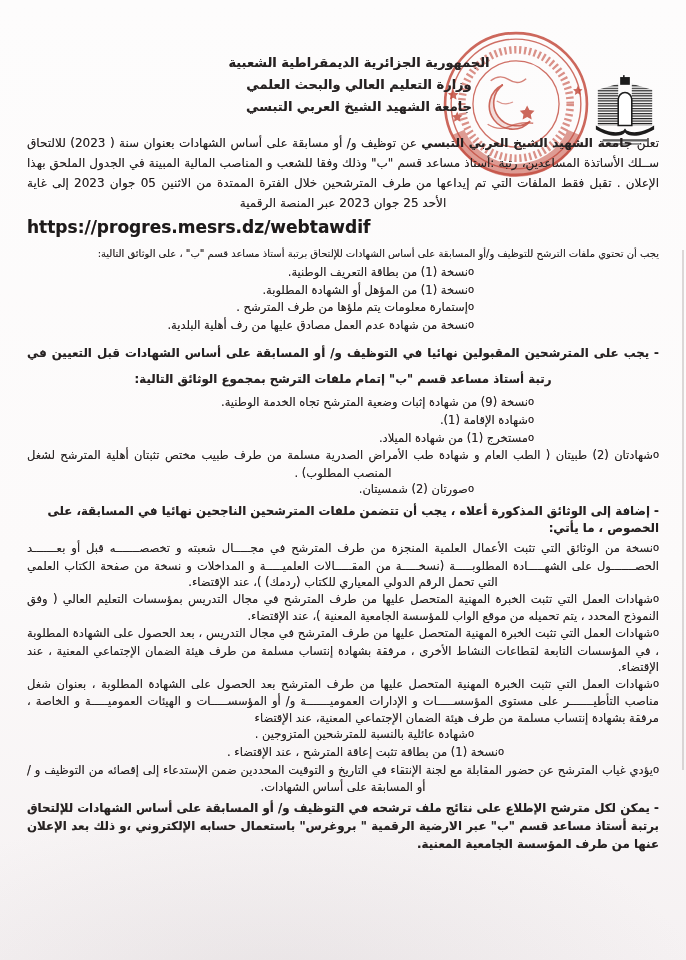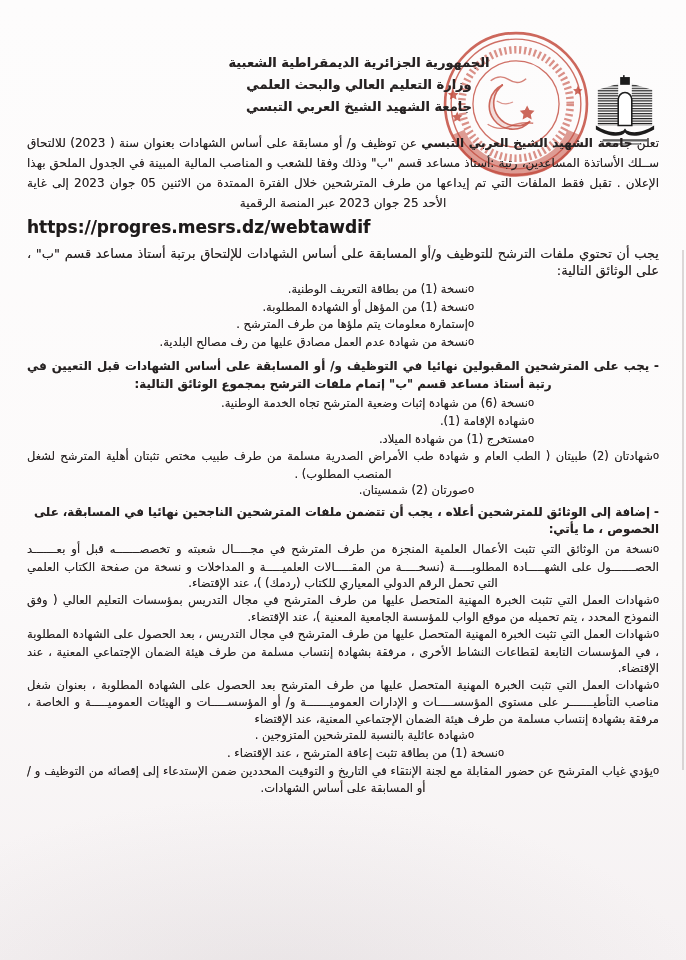--- a/index.html
+++ b/index.html
@@ -16,32 +16,32 @@
     color:#262222;
     text-shadow:0 0 .5px rgba(70,55,55,.55);
   }
   .scan-edge{position:absolute;right:2px;top:250px;width:2px;height:520px;background:rgba(160,150,150,.35);}
   .content{position:relative;padding:0 27px;}
   .header{padding-top:52px;text-align:center;font-weight:bold;font-size:13px;line-height:22px;transform:translateX(16px);}
   .title{margin-top:23px;text-align:center;font-weight:bold;font-size:13.5px;line-height:20px;}
   .intro{margin:15px 0 0;font-size:12px;line-height:20px;text-align:justify;text-align-last:center;}
   .intro .b{font-weight:bold;}
   .url{margin-top:3px;direction:ltr;font-weight:bold;font-size:17px;line-height:22px;color:#1d1a1a;}
-  .s-intro{margin-top:7px;font-size:13px;line-height:17px;text-align:justify;}
+  .s-intro{margin-top:7px;font-size:10px;line-height:17px;text-align:justify;}
   .blist{margin-top:2px;}
   .b-item{font-size:11.5px;line-height:16.6px;}
   .b-item .mk{font-size:10px;display:inline-block;transform:translateY(-1px);}
   .i1{text-align:right;padding-left:0;padding-right:0;text-align:left;}
   
   .b-item.i1{text-align:right;padding-right:185px;}
   .b-item.i2{text-align:right;padding-right:125px;}
   .b-item.i3{text-align:right;padding-right:155px;}
   .b-item.full{text-align:justify;}
   .b-item.lastcenter{text-align-last:center;}
-  .h-bold{margin-top:6px;font-weight:bold;font-size:11.8px;line-height:18px;text-align:justify;text-align-last:center;}
+  .h-bold{margin-top:6px;font-weight:bold;font-size:11.8px;line-height:26px;text-align:justify;text-align-last:center;}
   .h-bold2{margin-top:4px;font-weight:bold;font-size:11.8px;line-height:17.5px;text-align:right;}
   .closing{margin-top:3px;font-weight:bold;font-size:11.8px;line-height:18px;text-align:justify;}
   .stamp{position:absolute;left:auto;right:94px;top:28px;width:152px;height:152px;mix-blend-mode:multiply;opacity:.9;}
   .logo{position:absolute;right:28px;top:74px;width:66px;height:76px;}
 </style>
 </head>
 <body>
 
 <div class="doc">
 
@@ -102,40 +102,41 @@
     <p class="intro"><span>تعلن </span><span class="b">جامعة الشهيد الشيخ العربي التبسي</span><span> عن توظيف و/ أو مسابقة على أساس الشهادات بعنوان سنة ( 2023) للالتحاق ســلك الأساتذة المساعدين، رتبة :أستاذ مساعد قسم "ب" وذلك وفقا للشعب و المناصب المالية المبينة في الجدول الملحق بهذا الإعلان . تقبل فقط الملفات التي تم إيداعها من طرف المترشحين خلال الفترة الممتدة من الاثنين 05 جوان 2023 إلى غاية الأحد 25 جوان 2023 عبر المنصة الرقمية</span></p>
 
     <div class="url">https://progres.mesrs.dz/webtawdif</div>
 
     <div class="s-intro">يجب أن تحتوي ملفات الترشح للتوظيف و/أو المسابقة على أساس الشهادات للإلتحاق برتبة أستاذ مساعد قسم "ب"  ، على الوثائق التالية:</div>
 
     <div class="blist">
       <div class="b-item i1"><span class="mk">o</span><span>نسخة (1) من بطاقة التعريف الوطنية.</span></div>
       <div class="b-item i1"><span class="mk">o</span><span>نسخة (1) من المؤهل أو الشهادة المطلوبة.</span></div>
       <div class="b-item i1"><span class="mk">o</span><span>إستمارة معلومات يتم ملؤها من طرف المترشح .</span></div>
-      <div class="b-item i1"><span class="mk">o</span><span>نسخة من شهادة عدم العمل مصادق عليها من رف مصالح البلدية.</span></div>
+      <div class="b-item i1"><span class="mk">o</span><span>نسخة من شهادة عدم العمل مصادق عليها من رف أهلية البلدية.</span></div>
     </div>
 
     <div class="h-bold">- يجب على المترشحين المقبولين نهائيا في التوظيف و/ أو المسابقة على أساس الشهادات  قبل التعيين في  رتبة أستاذ مساعد قسم "ب" إتمام ملفات الترشح بمجموع الوثائق التالية:</div>
 
     <div class="blist">
-      <div class="b-item i2"><span class="mk">o</span><span>نسخة (6) من شهادة إثبات وضعية المترشح تجاه الخدمة الوطنية.</span></div>
+      <div class="b-item i2"><span class="mk">o</span><span>نسخة (9) من شهادة إثبات وضعية المترشح تجاه الخدمة الوطنية.</span></div>
       <div class="b-item i2"><span class="mk">o</span><span>شهادة الإقامة (1).</span></div>
       <div class="b-item i2"><span class="mk">o</span><span>مستخرج (1) من شهادة الميلاد.</span></div>
       <div class="b-item full lastcenter"><span class="mk">o</span><span>شهادتان (2) طبيتان ( الطب العام و شهادة طب الأمراض الصدرية مسلمة من طرف طبيب مختص تثبتان أهلية المترشح لشغل المنصب المطلوب) .</span></div>
       <div class="b-item i1"><span class="mk">o</span><span>صورتان (2) شمسيتان.</span></div>
     </div>
 
-    <div class="h-bold2">- إضافة إلى الوثائق للمترشحين أعلاه ، يجب أن تتضمن ملفات المترشحين الناجحين نهائيا في المسابقة، على الخصوص ، ما يأتي:</div>
+    <div class="h-bold2">- إضافة إلى الوثائق المذكورة أعلاه ، يجب أن تتضمن ملفات المترشحين الناجحين نهائيا في المسابقة، على الخصوص ، ما يأتي:</div>
 
     <div class="blist">
       <div class="b-item full lastcenter"><span class="mk">o</span><span>نسخة من الوثائق التي تثبت الأعمال العلمية المنجزة من طرف المترشح في مجـــــال شعبته و تخصصـــــــه قبل أو بعـــــــد الحصـــــــول على الشهـــــادة المطلوبـــــة (نسخـــــة من المقـــــالات العلميـــــة و المداخلات و نسخة من صفحة الكتاب العلمي التي تحمل الرقم الدولي المعياري للكتاب (ردمك) )، عند الإقتضاء.</span></div>
       <div class="b-item full"><span class="mk">o</span><span>شهادات العمل التي تثبت الخبرة المهنية المتحصل عليها من طرف المترشح في مجال التدريس بمؤسسات التعليم العالي ( وفق النموذج المحدد ، يتم تحميله من موقع الواب للمؤسسة الجامعية المعنية )، عند الإقتضاء.</span></div>
       <div class="b-item full"><span class="mk">o</span><span>شهادات العمل التي تثبت الخبرة المهنية المتحصل عليها من طرف المترشح في مجال التدريس ، بعد الحصول على الشهادة المطلوبة ، في المؤسسات التابعة لقطاعات النشاط الأخرى ، مرفقة بشهادة إنتساب مسلمة من طرف هيئة الضمان الإجتماعي المعنية ، عند الإقتضاء.</span></div>
       <div class="b-item full"><span class="mk">o</span><span>شهادات العمل التي تثبت الخبرة المهنية المتحصل عليها من طرف المترشح  بعد الحصول على الشهادة المطلوبة ، بعنوان شغل مناصب التأطيـــــــر على مستوى المؤسســـــات و الإدارات العموميـــــــة  و/ أو المؤسســـــات و الهيئات العموميـــــة  و الخاصة ، مرفقة بشهادة إنتساب مسلمة من طرف هيئة الضمان الإجتماعي المعنية، عند الإقتضاء</span></div>
       <div class="b-item i1"><span class="mk">o</span><span>شهادة عائلية بالنسبة للمترشحين المتزوجين .</span></div>
       <div class="b-item i3"><span class="mk">o</span><span>نسخة (1) من بطاقة تثبت إعاقة المترشح ، عند الإقتضاء .</span></div>
       <div class="b-item full lastcenter"><span class="mk">o</span><span>يؤدي غياب المترشح عن حضور المقابلة مع لجنة الإنتقاء في التاريخ و التوقيت المحددين ضمن الإستدعاء إلى إقصائه من التوظيف و /أو المسابقة على أساس الشهادات.</span></div>
     </div>
 
+    <div class="closing">- يمكن لكل مترشح الإطلاع على نتائج ملف ترشحه في التوظيف و/ أو المسابقة على أساس الشهادات للإلتحاق برتبة أستاذ مساعد قسم "ب" عبر الارضية الرقمية " بروغرس" باستعمال حسابه الإلكتروني ،و ذلك بعد الإعلان عنها من طرف المؤسسة الجامعية المعنية.</div>
 
   </div>
 </div>
 
 </body></html>

